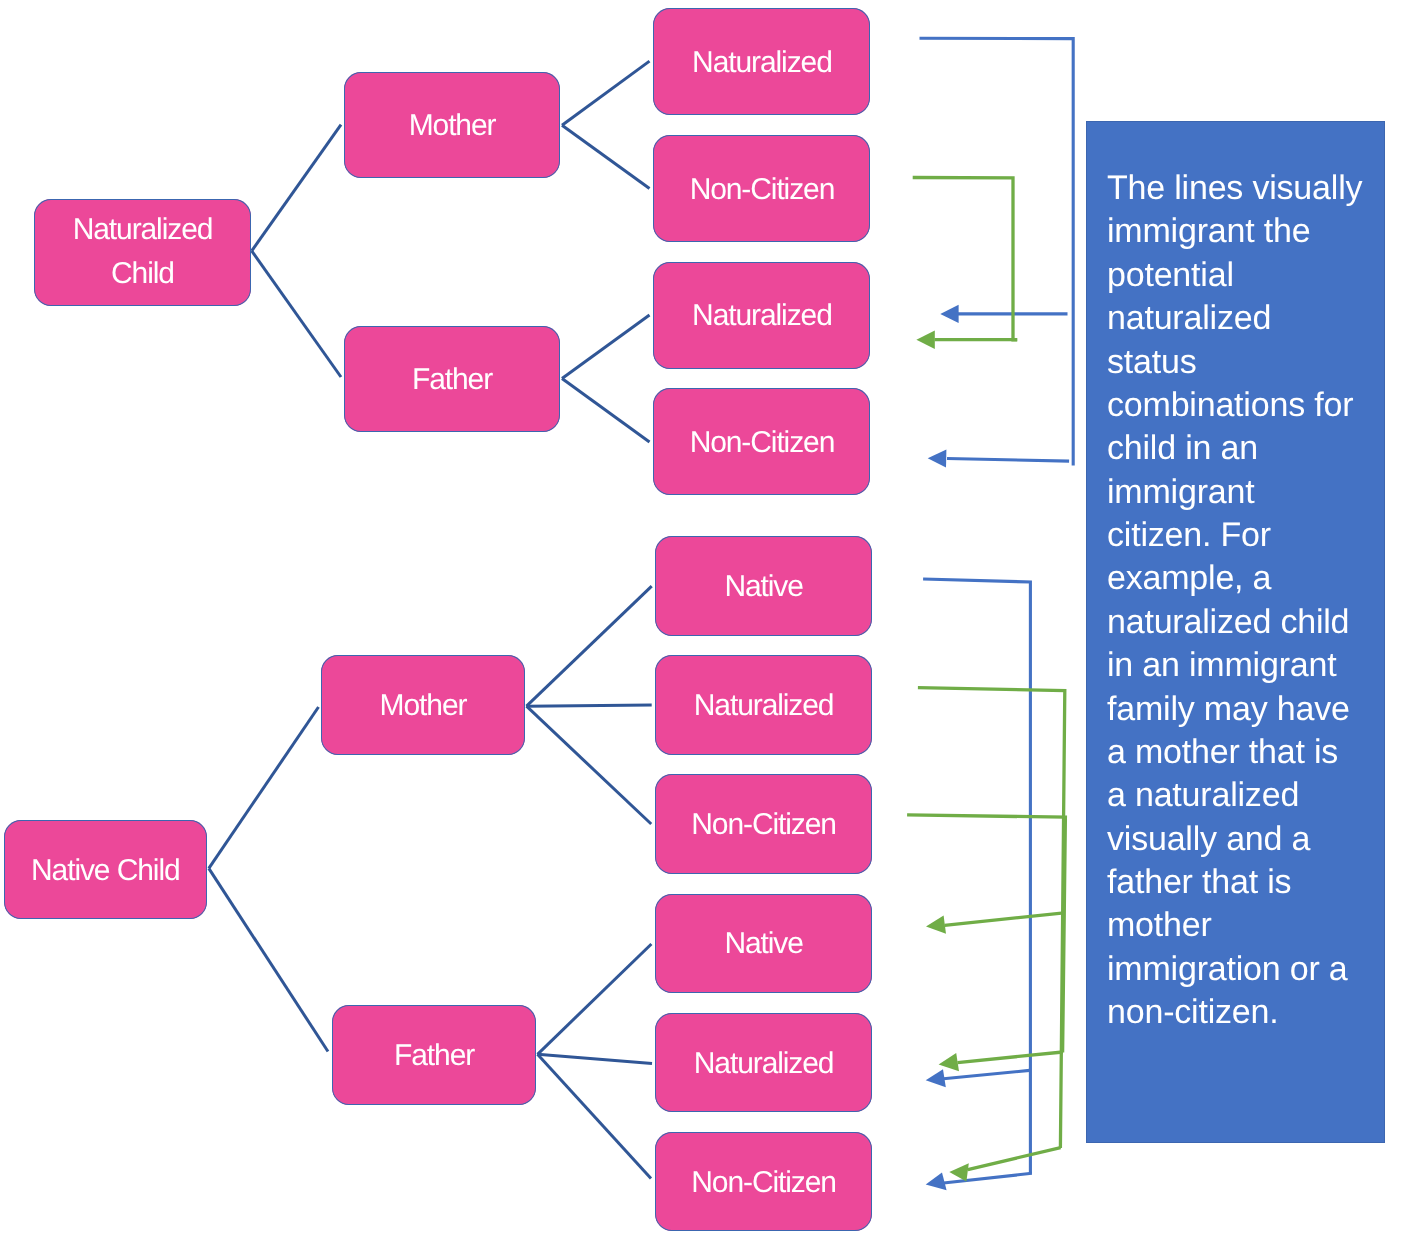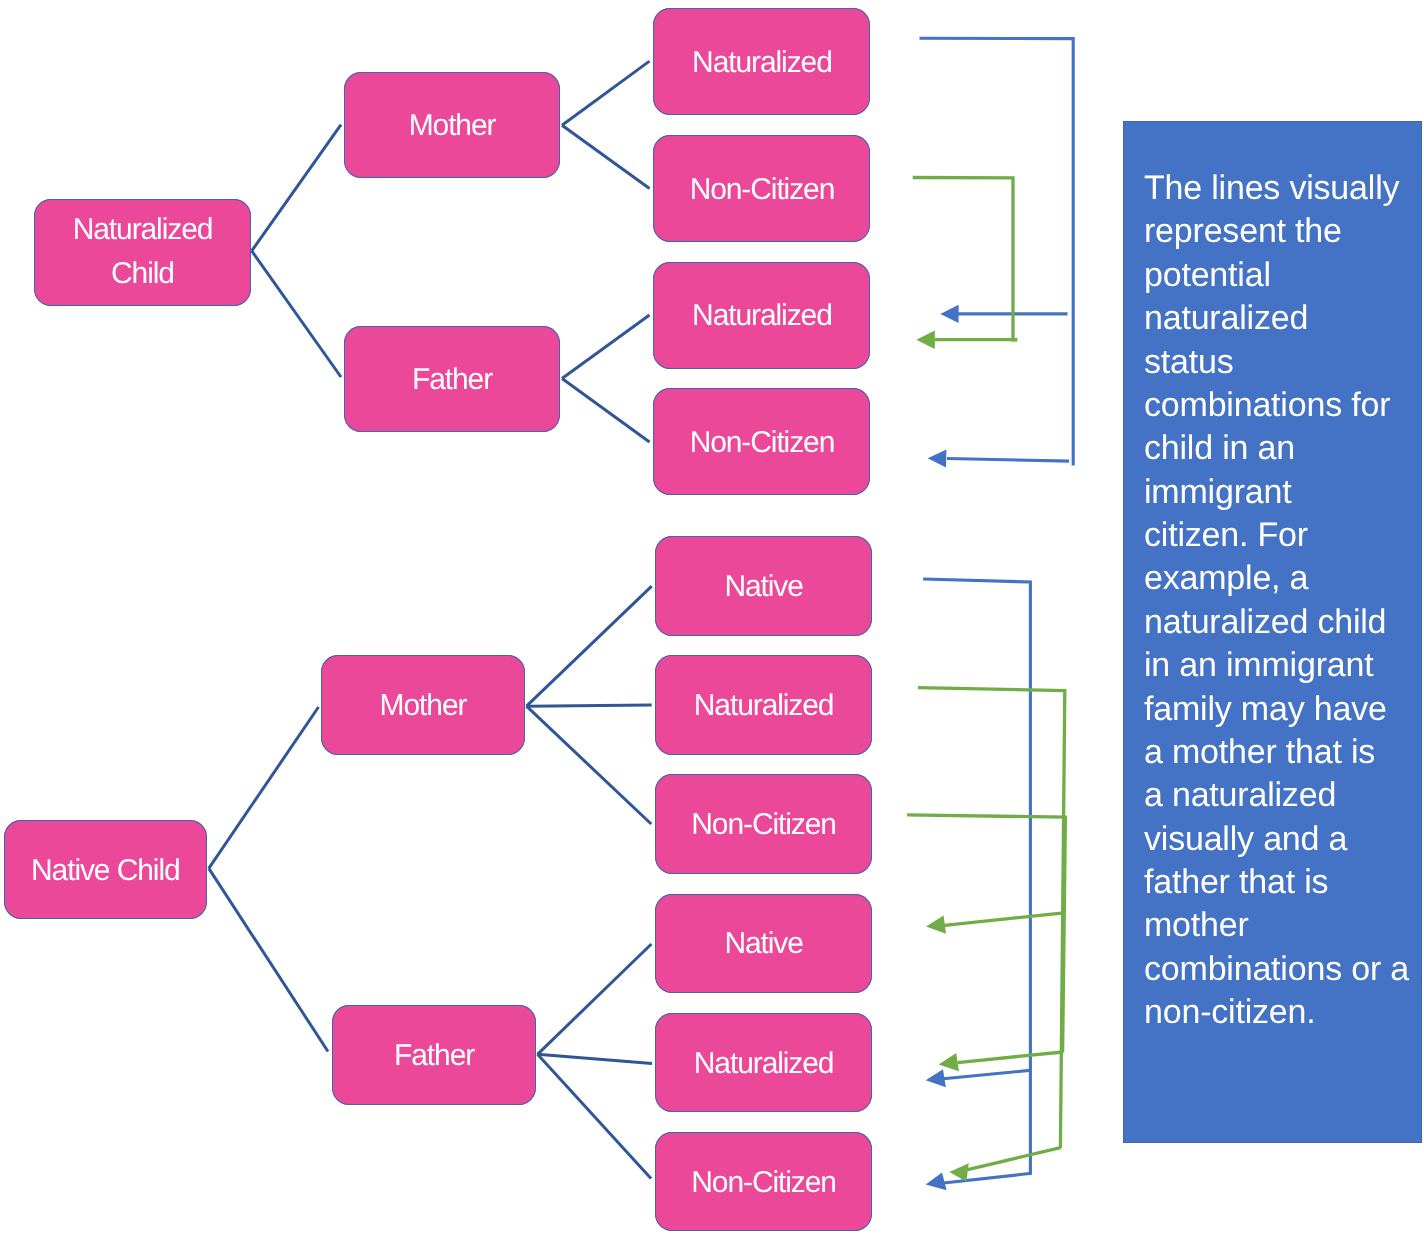--- a/index.html
+++ b/index.html
@@ -124,38 +124,38 @@
 
     <path stroke="#70AD47" stroke-width="3.3" d="M907.1 814.8 L1065.4 817.2 L1062.6 1052.5"></path>
     <path stroke="#70AD47" stroke-width="3.3" d="M1062.8 1052.0 L957.5 1062.6"></path>
     <polygon fill="#70AD47" stroke="none" points="938.6,1064.4 956.2,1053.0 959.0,1071.2"></polygon>
 
     <path stroke="#70AD47" stroke-width="3.3" d="M1061.6 913.1 L944.5 925.4"></path>
     <polygon fill="#70AD47" stroke="none" points="926.0,926.4 943.6,915.6 946.0,933.8"></polygon>
   </g>
 </svg>
 
-<div id="callout" style="left:1123px;top:121px;width:299px;height:1022px;">
+<div id="callout" style="left:1086px;top:121px;width:299px;height:1022px;">
   <div class="ct">
         <div>The lines visually</div>
-        <div>represent the</div>
+        <div>immigrant the</div>
         <div>potential</div>
         <div>naturalized</div>
         <div>status</div>
         <div>combinations for</div>
         <div>child in an</div>
         <div>immigrant</div>
         <div>citizen. For</div>
         <div>example, a</div>
         <div>naturalized child</div>
         <div>in an immigrant</div>
         <div>family may have</div>
         <div>a mother that is</div>
         <div>a naturalized</div>
         <div>visually and a</div>
         <div>father that is</div>
         <div>mother</div>
-        <div>combinations or a</div>
+        <div>immigration or a</div>
         <div>non-citizen.</div>
       </div>
 </div>
 
 </div>
 
 </body></html>

